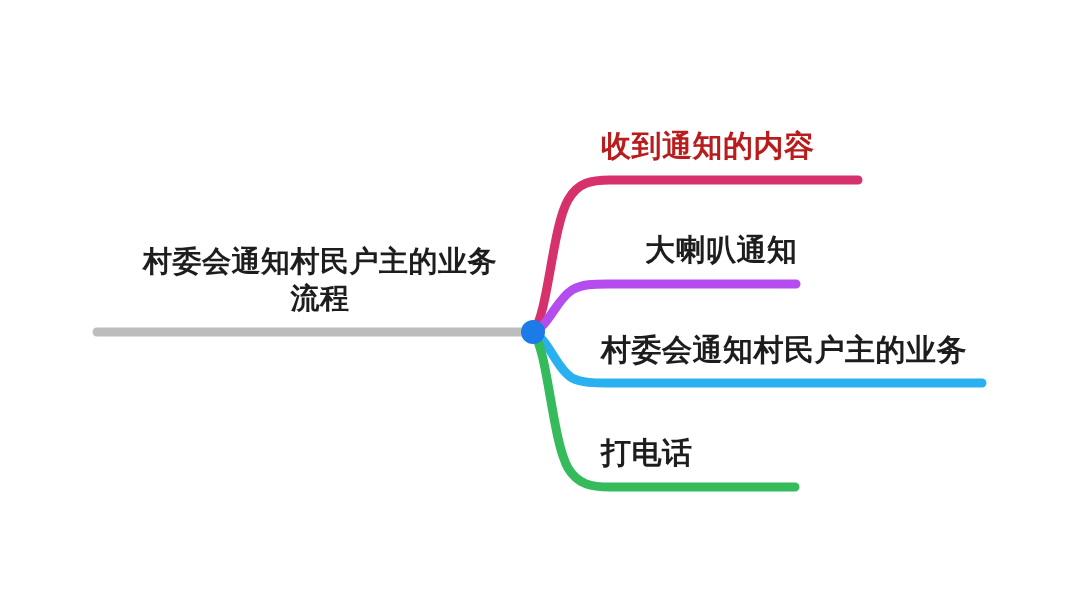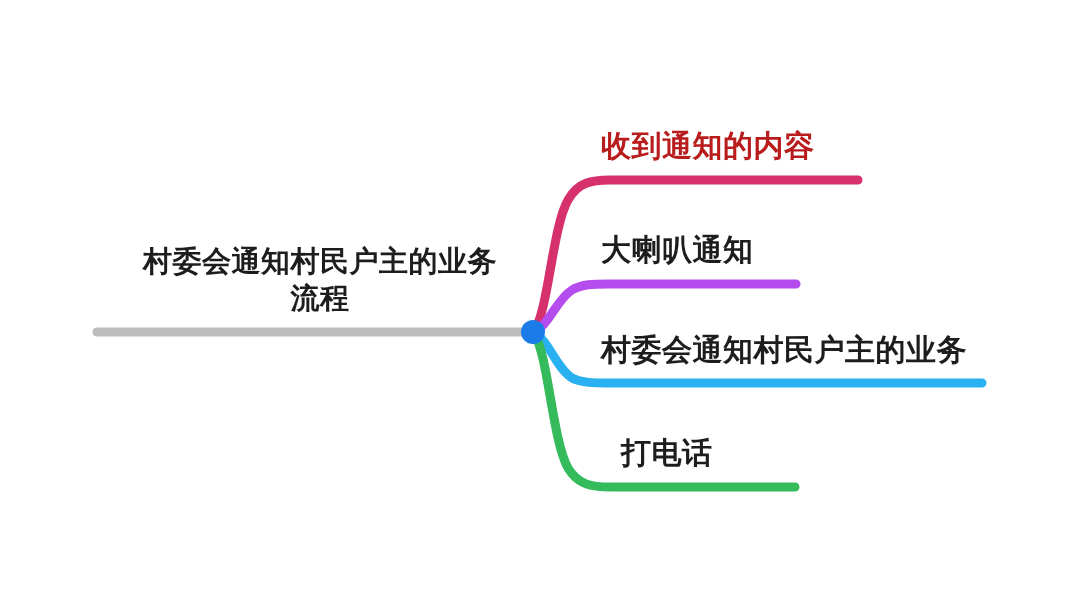--- a/index.html
+++ b/index.html
@@ -38,21 +38,21 @@
     width: 400px;
     text-align: center;
     font-size: 29px;
   }
   .branch-label {
     font-size: 30px;
   }
   #branch-label-0 { left: 601px; top: 127px; }
   #branch-label-1 { left: 601px; top: 231px; }
   #branch-label-2 { left: 601px; top: 331px; }
-  #branch-label-3 { left: 601px; top: 434px; margin-left: 20px; }
+  #branch-label-3 { left: 601px; top: 434px; }
 </style>
 </head>
 <body>
 
 <div id="mindmap-canvas" style="background: rgb(255, 255, 255);">
 
   <svg id="mindmap-svg" viewBox="0 0 1080 589">
     <line id="trunk-line" x1="97" y1="332" x2="533" y2="332" stroke="#bdbdbd" stroke-width="9" stroke-linecap="round"></line>
 
     <path id="branch-path-0" fill="none" stroke="#d6316c" stroke-width="9" stroke-linecap="round" d="M 533 332 C 548 316 552 228 568 200 C 578 182 592 180 610 180 L 858 180"></path>
@@ -62,17 +62,17 @@
     <path id="branch-path-2" fill="none" stroke="#29b0f0" stroke-width="9" stroke-linecap="round" d="M 533 332 C 549 340 556 368 572 378 C 582 383 594 383 608 383 L 982 383"></path>
 
     <path id="branch-path-3" fill="none" stroke="#35bb5c" stroke-width="9" stroke-linecap="round" d="M 533 332 C 548 350 552 440 568 468 C 578 485 592 487 610 487 L 795 487"></path>
 
     <circle id="hub-circle" cx="533" cy="332" r="12" fill="#1b7be8"></circle>
   </svg>
 
   <div class="node-label" id="root-label" style="color: rgb(29, 29, 29);"><span>村委会通知村民户主的业务</span><br><span>流程</span></div>
 
   <div class="node-label branch-label" id="branch-label-0" style="color: #b91c1c;">收到通知的内容</div>
-  <div class="node-label branch-label" id="branch-label-1" style="color: rgb(29, 29, 29);">大喇叭通知</div>
+  <div class="node-label branch-label" id="branch-label-1" style="color: rgb(29, 29, 29); margin-left: 44px;">大喇叭通知</div>
   <div class="node-label branch-label" id="branch-label-2" style="color: rgb(29, 29, 29);">村委会通知村民户主的业务</div>
   <div class="node-label branch-label" id="branch-label-3" style="color: rgb(29, 29, 29);">打电话</div>
 
 </div>
 
 </body></html>

